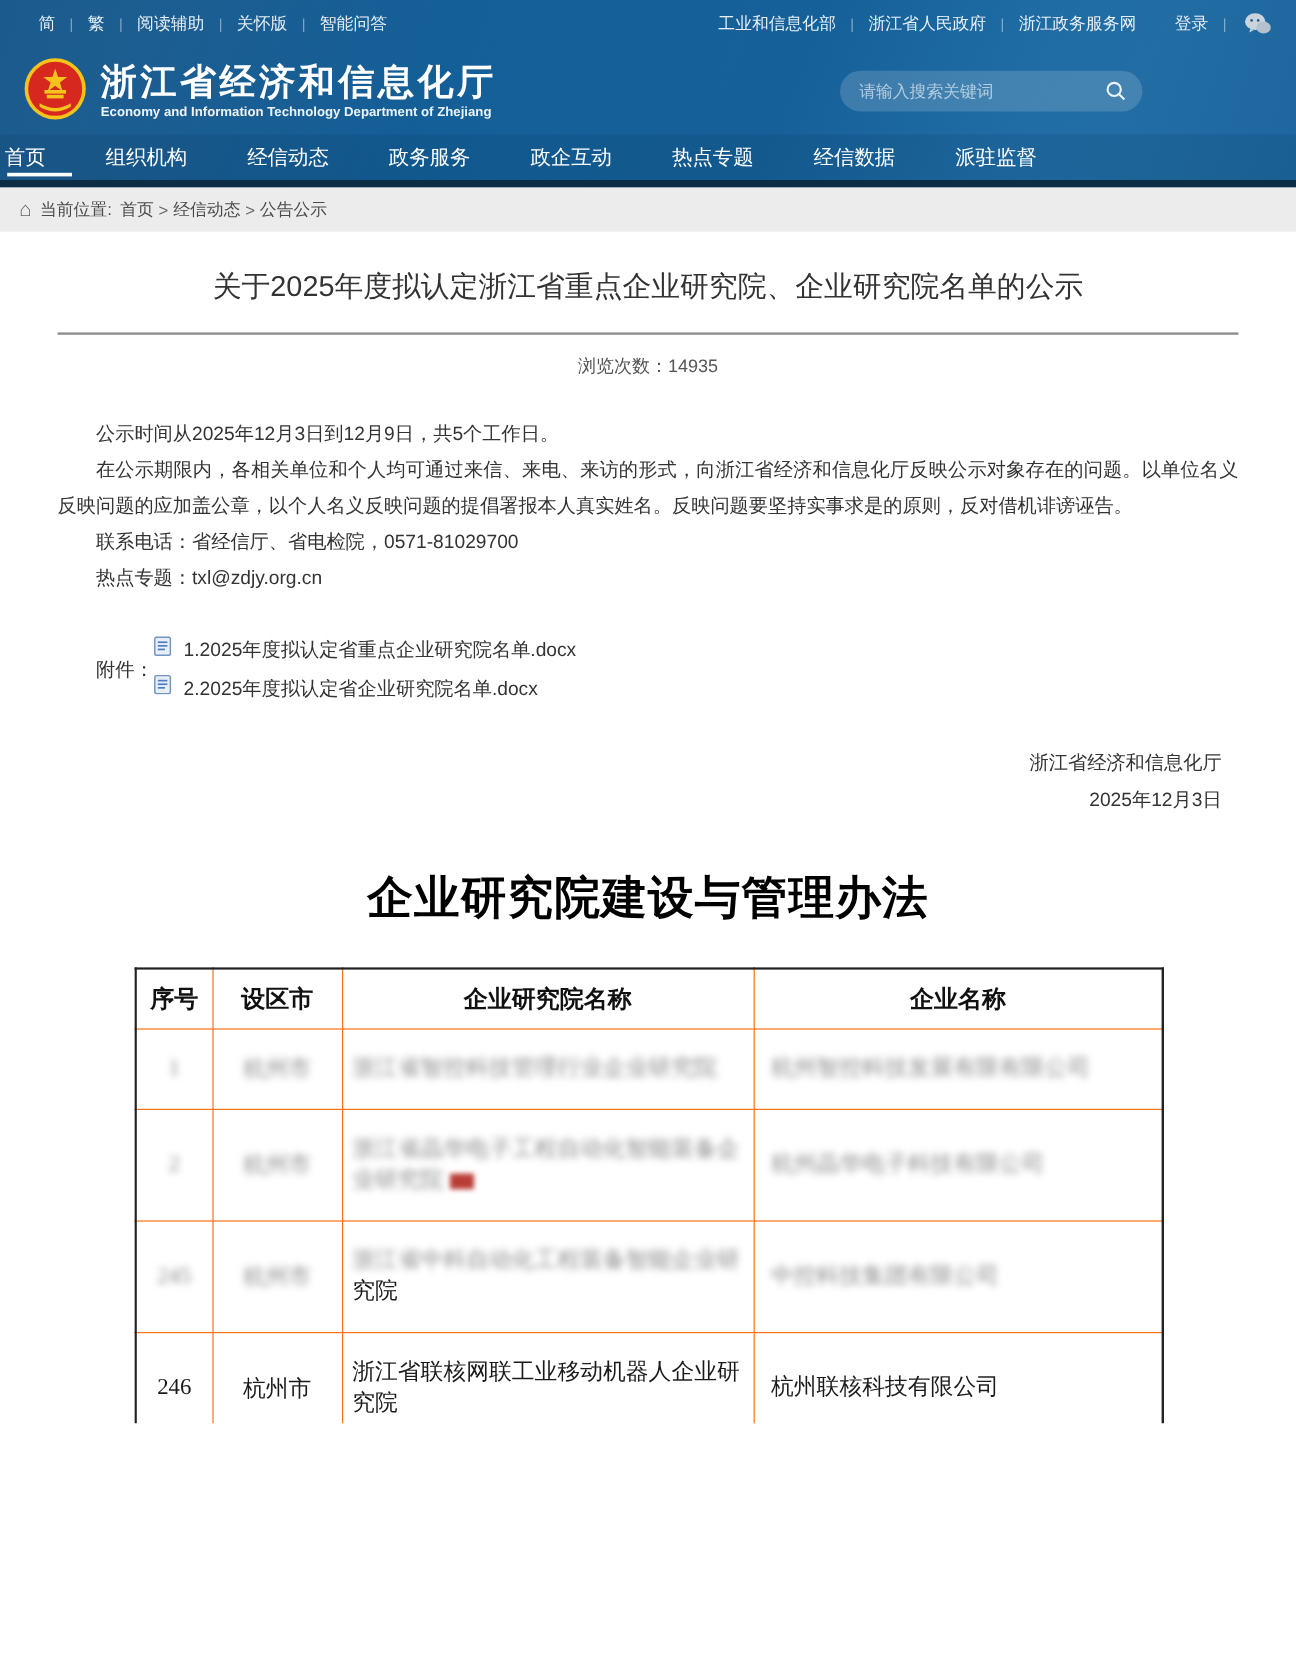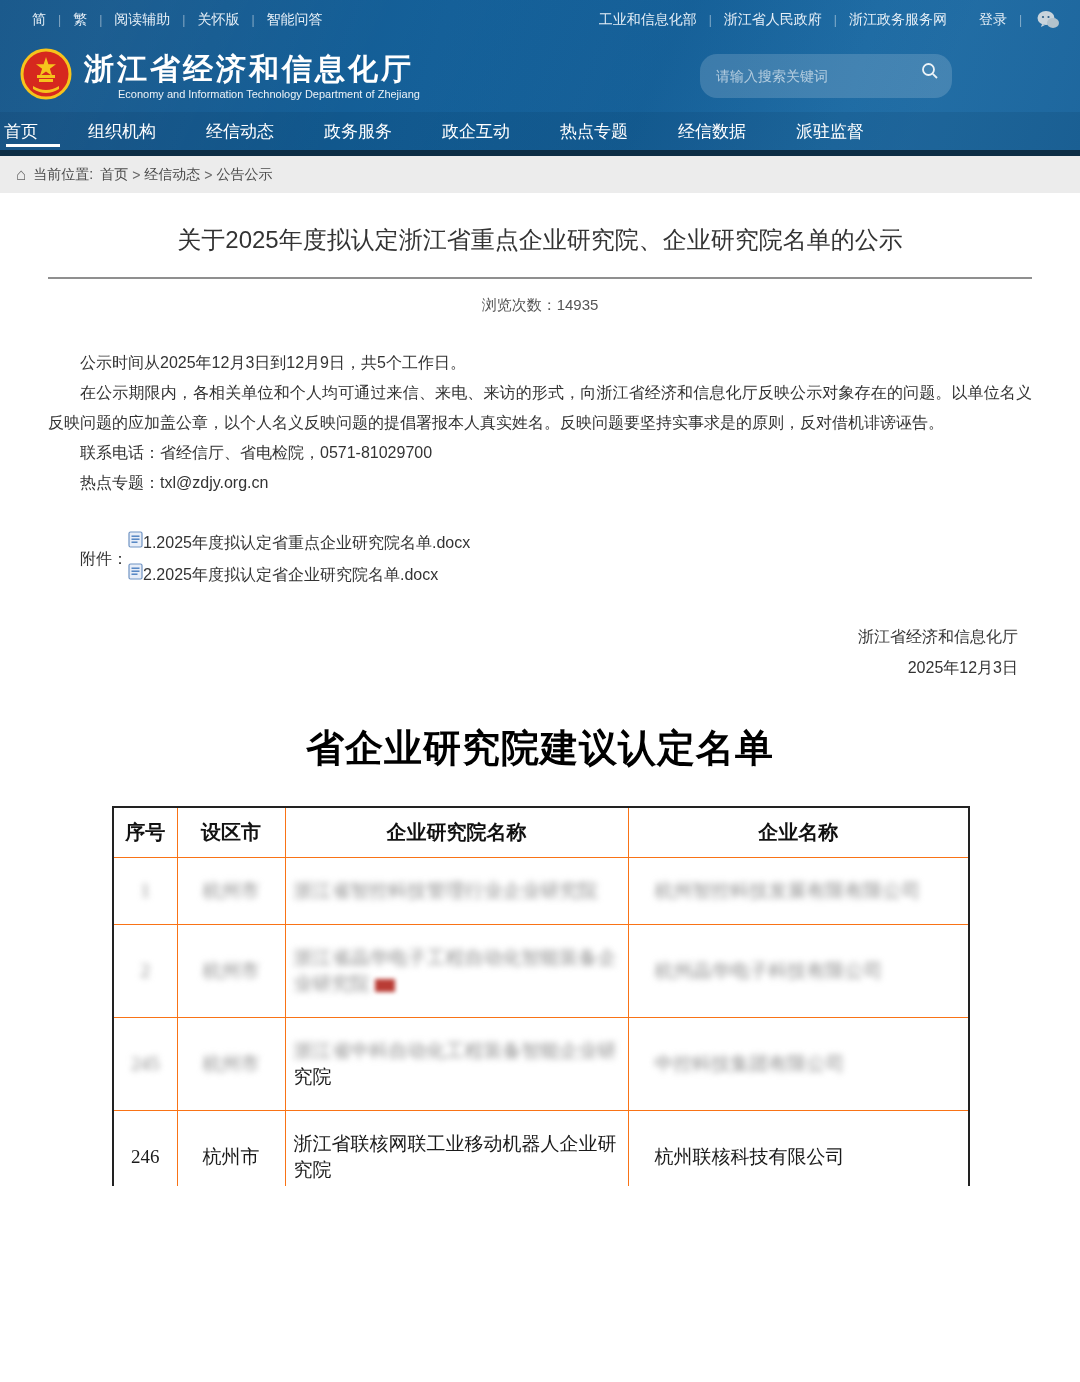--- a/index.html
+++ b/index.html
@@ -14,23 +14,23 @@
   .topbar { height:40px; display:flex; justify-content:space-between; align-items:center; padding:0 20px; position:relative; }
   .toplinks { display:flex; align-items:center; font-size:14px; color:#e6eff7; }
   .toplink { cursor:pointer; padding:0 12px; white-space:nowrap; }
   .topsep { color:rgba(255,255,255,0.45); font-size:12px; }
   .login-link { margin-left:8px; }
   .wechat-icon { margin-left:14px; display:inline-flex; }
 
   .header { height:72px; display:flex; justify-content:space-between; align-items:center; padding:0 20px; position:relative; }
   .brand { display:flex; align-items:center; gap:12px; }
   .brand-title { font-size:30px; font-weight:bold; color:#fff; letter-spacing:3px; line-height:34px; }
-  .brand-sub { font-size:11px; font-weight:normal; color:rgba(255,255,255,0.92); margin-top:2px;margin-left:34px; }
+  .brand-sub { font-size:11px; font-weight:bold; color:rgba(255,255,255,0.92); margin-top:2px; }
   .search { position:relative; margin-right:108px; }
-  .search input { width:252px; height:44px; border:none; outline:none; border-radius:17px;
+  .search input { width:252px; height:34px; border:none; outline:none; border-radius:17px;
     background:rgba(255,255,255,0.16); padding:0 42px 0 16px; font-size:14px; color:#fff; }
   .search input::placeholder { color:rgba(255,255,255,0.6); }
   .search .mag { position:absolute; right:13px; top:8px; }
 
   .nav { height:38px; display:flex; align-items:stretch; padding-left:4px; position:relative; background:rgba(0,25,55,0.10); }
   .nav-item { position:relative; display:flex; align-items:center; color:#fff; font-size:17px; margin-right:50px; cursor:pointer; white-space:nowrap; }
   .nav-item.active::after { content:""; position:absolute; left:2px; bottom:3px; width:54px; height:3px; background:#fff; }
   .nav-strip { height:6px; background:#0d2d45; position:relative; }
 
   
@@ -42,35 +42,35 @@
   
   .article { padding:30px 48px 0 48px; color:#333; }
   .article-title { text-align:center; font-size:24px; font-weight:normal; color:#333; line-height:34px; }
   .title-divider { margin-top:20px; border-bottom:2px solid #8f8f8f; }
   .views { text-align:center; margin-top:17px; font-size:15px; color:#555; }
   .body-text { margin-top:33px; }
   .body-text p { font-size:16px; line-height:30px; text-indent:2em; text-align:justify; color:#333; }
   .attach-block { margin-top:29px; display:flex; align-items:center; padding-left:2em; }
   .attach-label { font-size:16px; line-height:32px; }
   .attach-list { display:flex; flex-direction:column; }
-  .attach-item { display:flex; align-items:center; gap:0; font-size:16px; line-height:32px; cursor:pointer; color:#333; }
+  .attach-item { display:flex; align-items:center; gap:10px; font-size:16px; line-height:32px; cursor:pointer; color:#333; }
   .signature-block { margin-top:30px; text-align:right; padding-right:14px; font-size:16px; line-height:31px; color:#333; }
 
   
   .doc { font-family:"Liberation Serif","DejaVu Serif",serif; color:#111; }
   .appendix-label { margin:46px 0 0 112px; font-size:26px; color:#111; }
   .doc-title { text-align:center; font-size:38px; font-weight:bold; margin-top:40px; letter-spacing:1px; color:#000; }
   .table-wrap { width:858px; margin:32px 0 0 112px; max-height:380px; overflow:hidden; }
   table { border-collapse:collapse; table-layout:fixed; width:856px; border:2px solid #222; }
   th, td { border:1px solid #f97316; }
   th { height:50px; font-family:"Liberation Sans","DejaVu Sans",sans-serif; font-size:20px; font-weight:bold; color:#111; }
   td { font-size:19px; color:#1a1a1a; }
   td.c-seq, td.c-city { text-align:center; }
   td.c-inst { padding:20px 8px; line-height:26px; }
-  td.c-comp { padding:5px 26px; line-height:26px; }
+  td.c-comp { padding:5px 14px; line-height:26px; }
   .blur { filter:blur(3px); color:#8a8a8a; }
   .red-mark { display:inline-block; width:20px; height:13px; background:#b93c35; margin-left:5px; vertical-align:middle; filter:blur(2px); }
 </style>
 </head>
 <body>
 
 <div class="page">
 
   <div class="top-block">
     <div class="topbar">
@@ -197,21 +197,21 @@
         </div>
     </div>
 
     <div class="signature-block">
       <div>浙江省经济和信息化厅</div>
       <div>2025年12月3日</div>
     </div>
   </div>
 
   <div class="doc">
-    <div class="doc-title">省企业研究院建议认定名单</div>
+    <div class="doc-title">企业研究院建设与管理办法</div>
     <div class="table-wrap">
       <table>
         <colgroup>
             <col style="width:64px">
             <col style="width:108px">
             <col style="width:343px">
             <col style="width:341px">
           </colgroup>
         <thead>
             <tr id="table-head">

